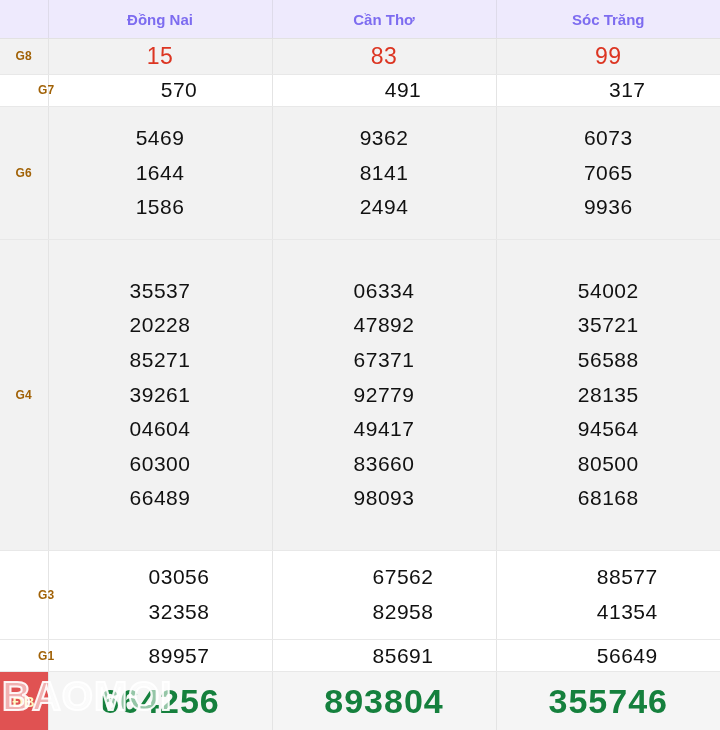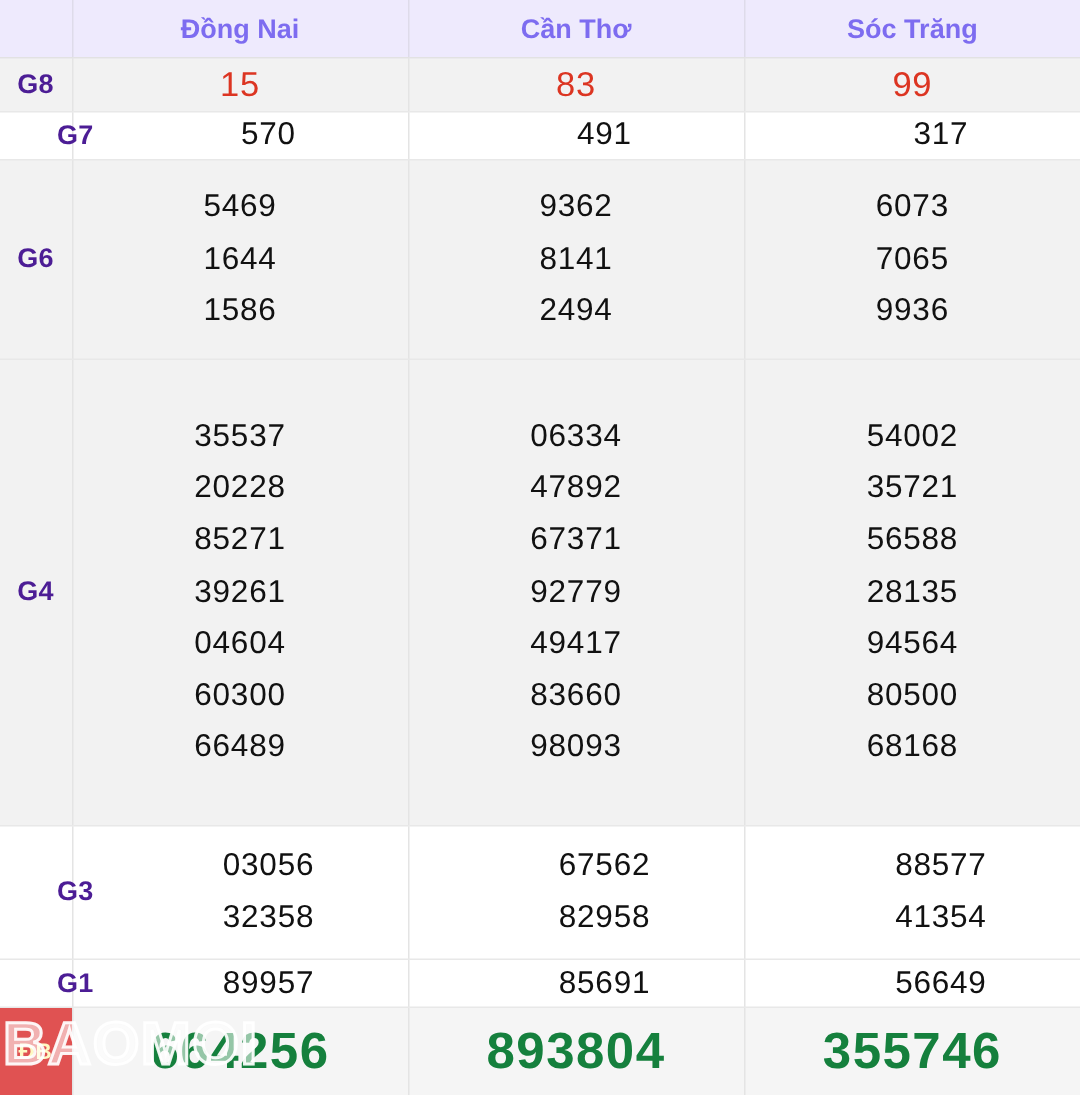--- a/index.html
+++ b/index.html
@@ -19,21 +19,21 @@
     border-collapse: collapse;
     table-layout: fixed;
     position: relative;
   }
   col.c-label { width: 48px; }
   col.c-prov  { width: 224px; }
 
   thead th {
     background: #eeeafd;
     color: #7d6cf0;
-    font-size: 18px;
+    font-size: 15px;
     font-weight: bold;
     height: 38px;
     padding: 0;
     text-align: center;
     vertical-align: middle;
     border-right: 1px solid #dedbea;
     border-bottom: 1px solid #e2e2e2;
   }
   thead th.corner {
     border-right: 1px solid #dedbea;
@@ -46,23 +46,23 @@
     text-align: center;
     vertical-align: middle;
     padding: 0;
   }
   tbody td:last-child { border-right: none; }
 
   tr.row-white td { background: #ffffff; padding-left: 38px; }
   tr.row-gray  td { background: #f2f2f2; }
 
   td.label {
-    font-size: 18px;
-    font-weight: bold;
-    color: #4c1d95;
+    font-size: 12px;
+    font-weight: bold;
+    color: #a16207;
     letter-spacing: .2px;
   }
   td.num {
     font-size: 21px;
     font-weight: normal;
     color: #111111;
     letter-spacing: .5px;
   }
   td.num.red {
     color: #dc3522;

